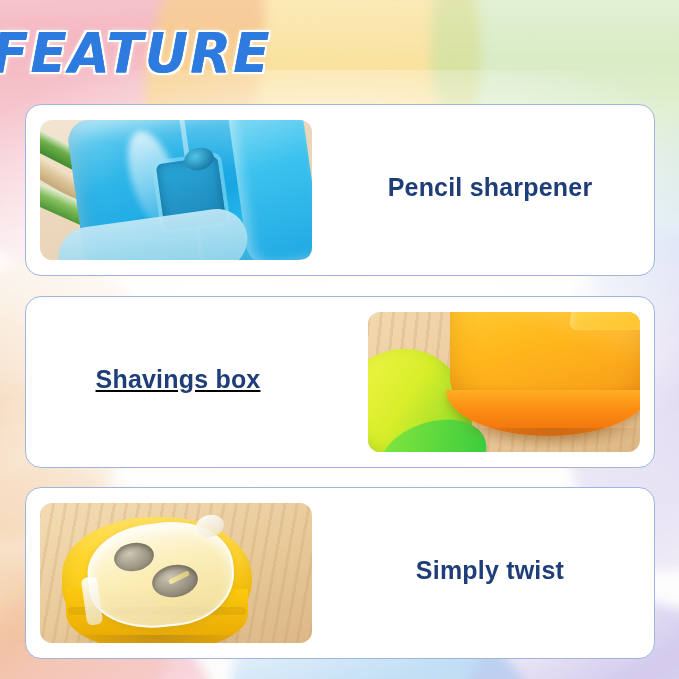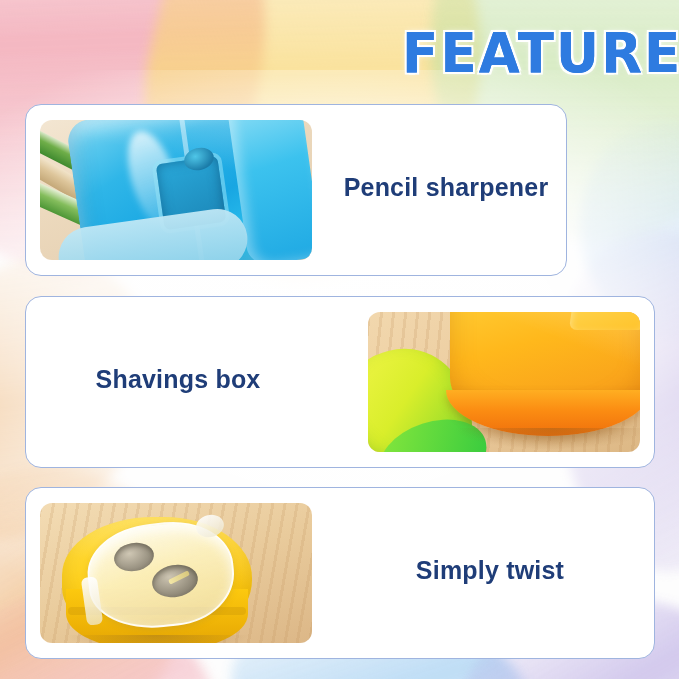--- a/index.html
+++ b/index.html
@@ -107,21 +107,22 @@
   }
   
   .veil {
     position:absolute; left:0; top:70px; width:679px; height:540px;
     background:radial-gradient(ellipse 70% 60% at 50% 50%, rgba(255,255,255,.92) 0%, rgba(255,255,255,.72) 55%, rgba(255,255,255,0) 100%);
   }
 
   
   #title-wrap {
     position:absolute; left:0; top:24px; width:674px;
-    text-align:right;
+    text-align:left;
+    font-style:italic;
   }
   #title {
     display:inline-block;
     font-family:"DejaVu Sans", sans-serif;
     font-size:50px;
     font-weight:bold;
     letter-spacing:2px;
     color:#2E7BE0;
     transform:scaleX(1.06) scaleY(1.12);
     text-shadow:
@@ -136,25 +137,25 @@
   
   .card {
     position:absolute;
     background:#ffffff;
     border:1.6px solid #9fb4df;
     border-radius:16px;
     display:flex;
     align-items:center;
     overflow:hidden;
   }
-  #card-1 { left:25px; top:104px; width:542px; height:172px; }
+  #card-1 { left:25px; top:104px; width:630px; height:172px; }
   #card-2 { left:25px; top:296px; width:630px; height:172px; }
   #card-3 { left:25px; top:487px; width:630px; height:172px; }
 
-  .card.reverse { flex-direction:row-reverse; }
+  .card.reverse { flex-direction:row-reverse;text-decoration:underline; }
 
   .thumb {
     width:272px; height:140px;
     margin:0 14px;
     border-radius:12px;
     position:relative;
     overflow:hidden;
     flex:0 0 auto;
   }
   .card.reverse .thumb { margin-right:14px; }

